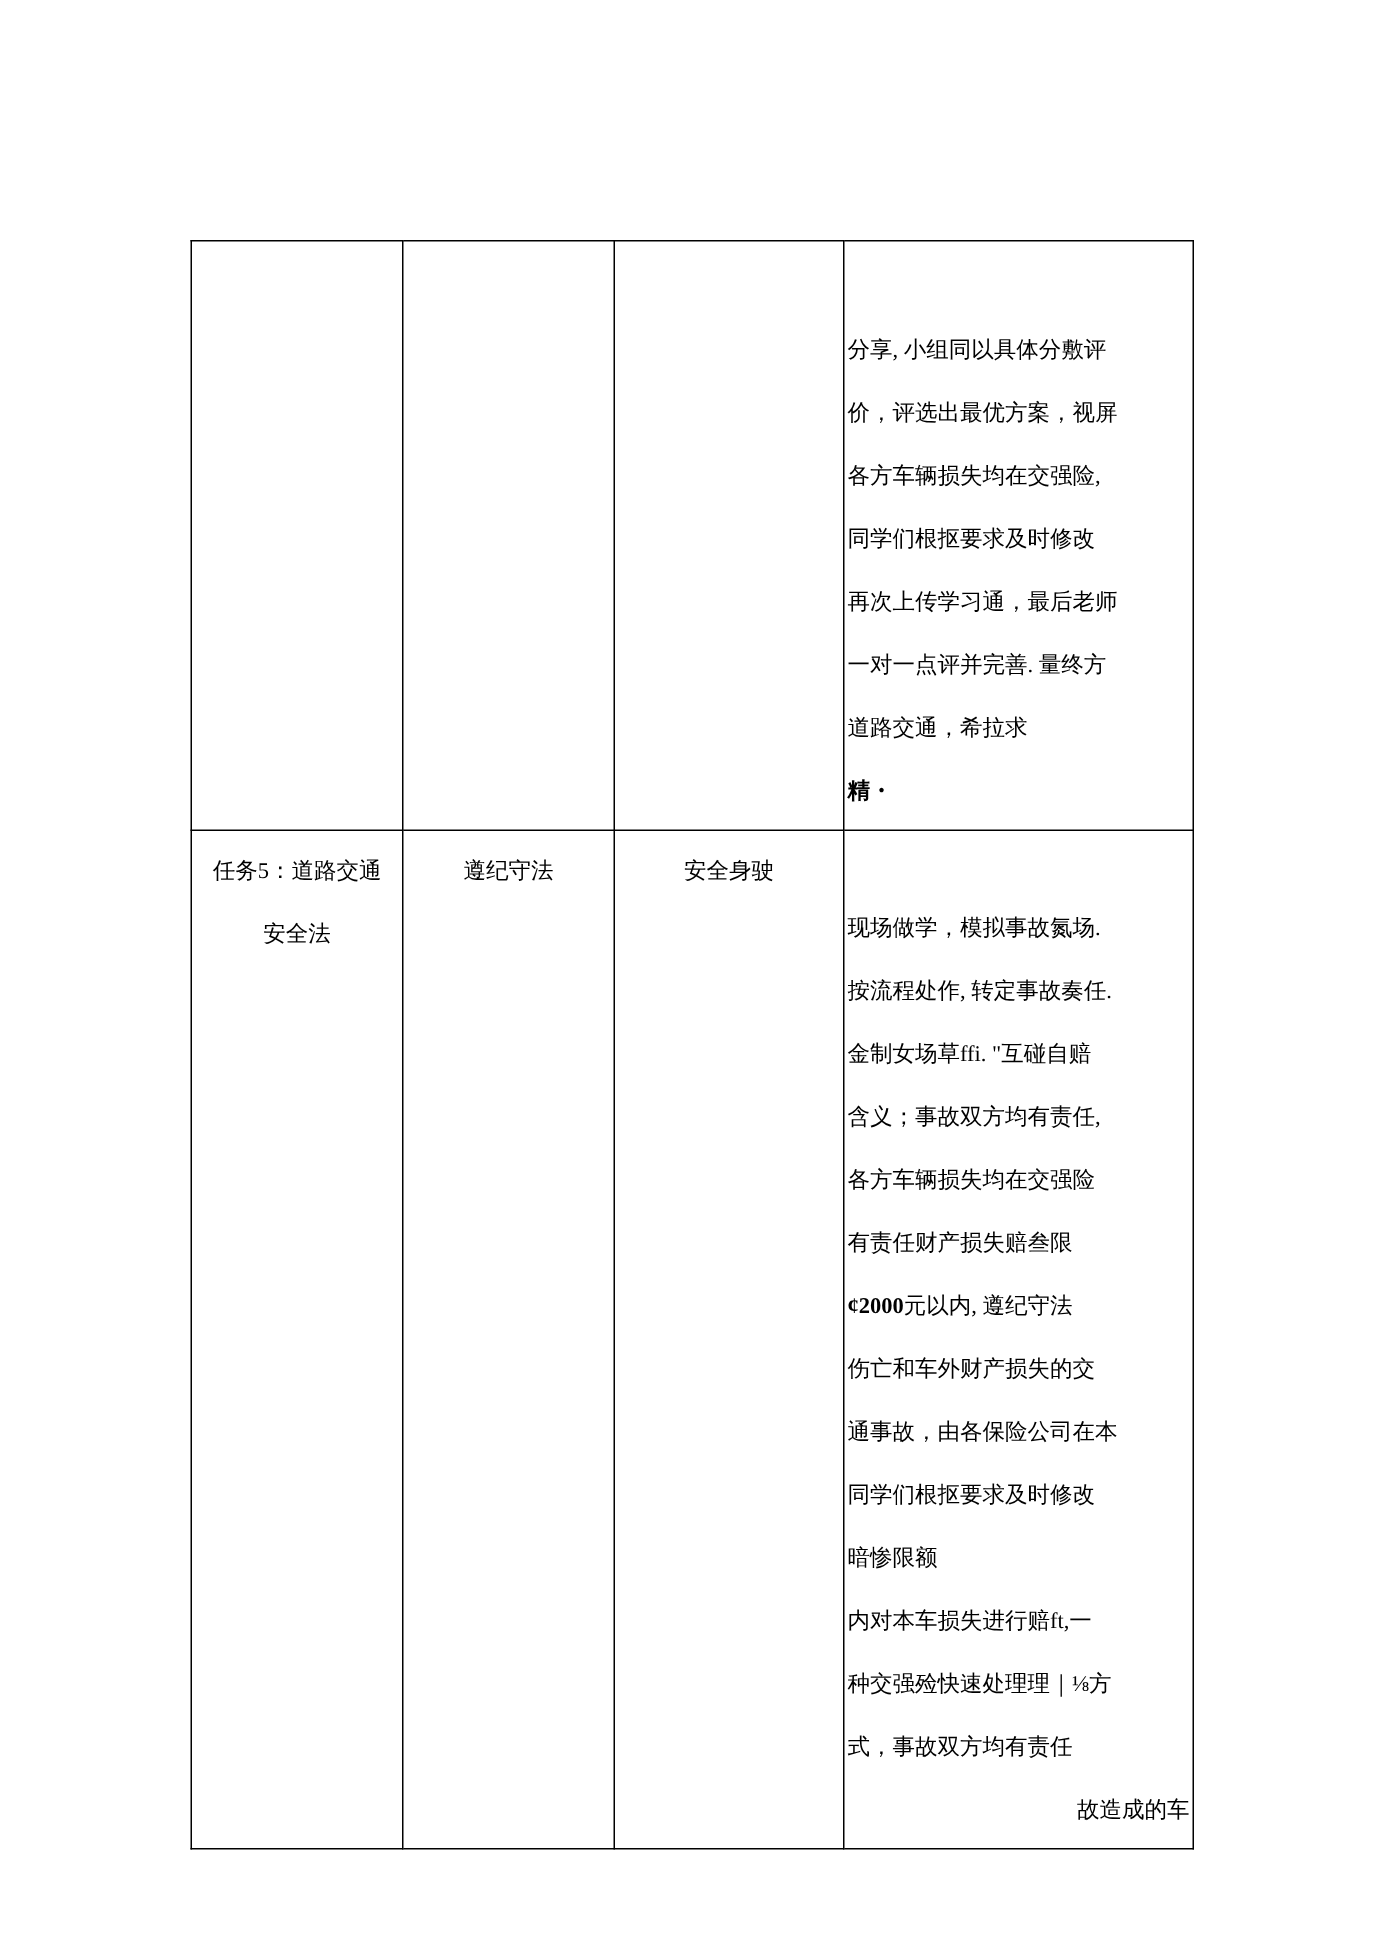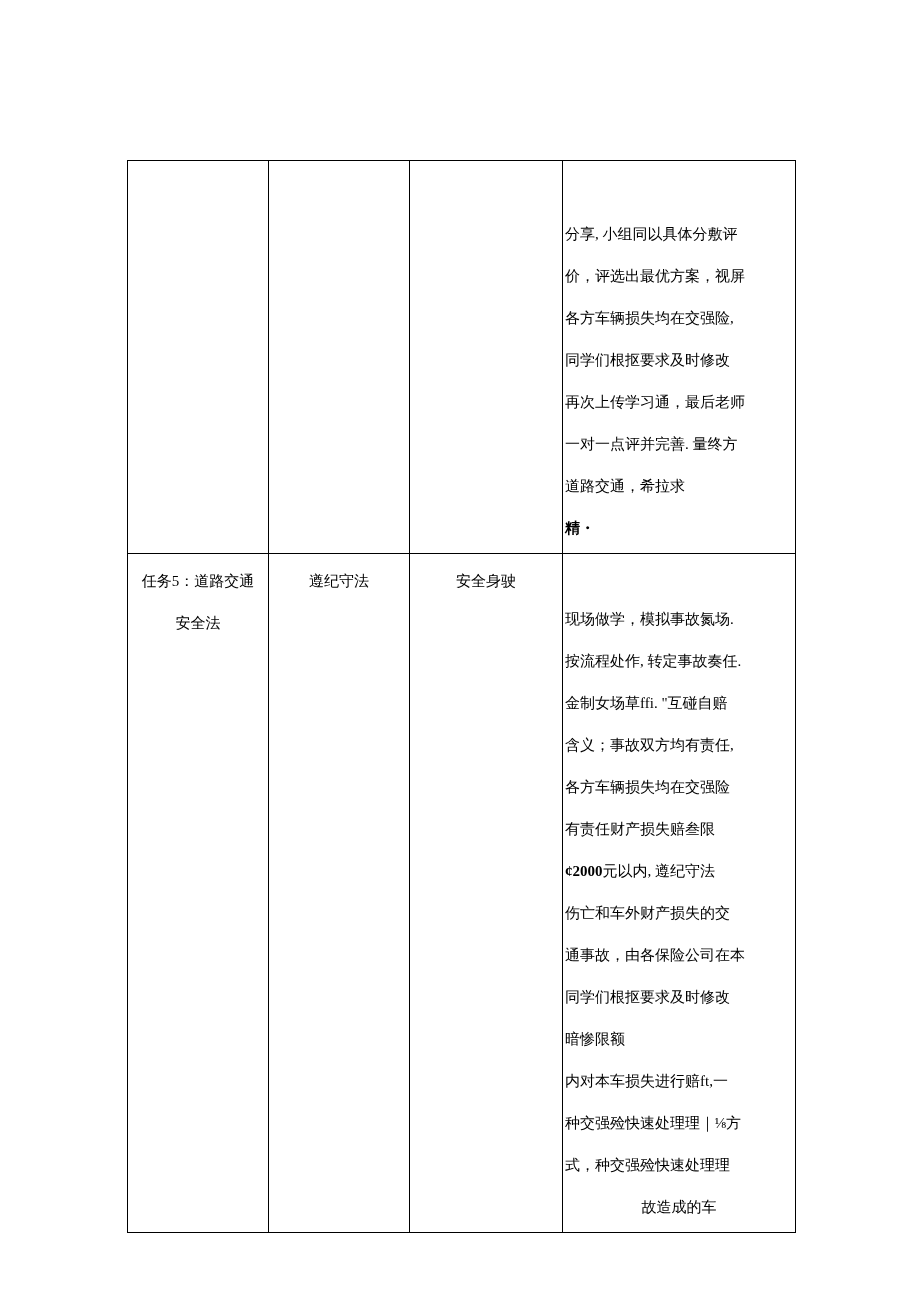--- a/index.html
+++ b/index.html
@@ -46,21 +46,21 @@
   .row1 .col4-content {
     padding-top: 50px;
   }
   .bold {
     font-weight: bold;
   }
   .para {
     line-height: 2.8;
   }
   .last-line {
-    text-align: center;
+    text-align: right;
   }
 </style>
 </head>
 <body>
 
 <div class="page">
   <table>
     <tbody>
         <tr class="row1">
       <td class="col1 cell-center"><span></span></td>
@@ -98,19 +98,19 @@
         <div class="para">含义；事故双方均有责任,</div>
         <div class="para">各方车辆损失均在交强险</div>
         <div class="para">有责任财产损失赔叁限</div>
         <div class="para"><span class="bold">¢2000</span><span>元以内, 遵纪守法</span></div>
         <div class="para">伤亡和车外财产损失的交</div>
         <div class="para">通事故，由各保险公司在本</div>
         <div class="para">同学们根抠要求及时修改</div>
         <div class="para">暗惨限额</div>
         <div class="para"> 内对本车损失进行赔ft,一</div>
         <div class="para">种交强殓快速处理理｜⅛方</div>
-        <div class="para">式，种交强殓快速处理理</div>
+        <div class="para">式，事故双方均有责任</div>
         <div class="para last-line">故造成的车</div>
       </td>
     </tr>
   </tbody>
     </table>
 </div>
 
 </body></html>

